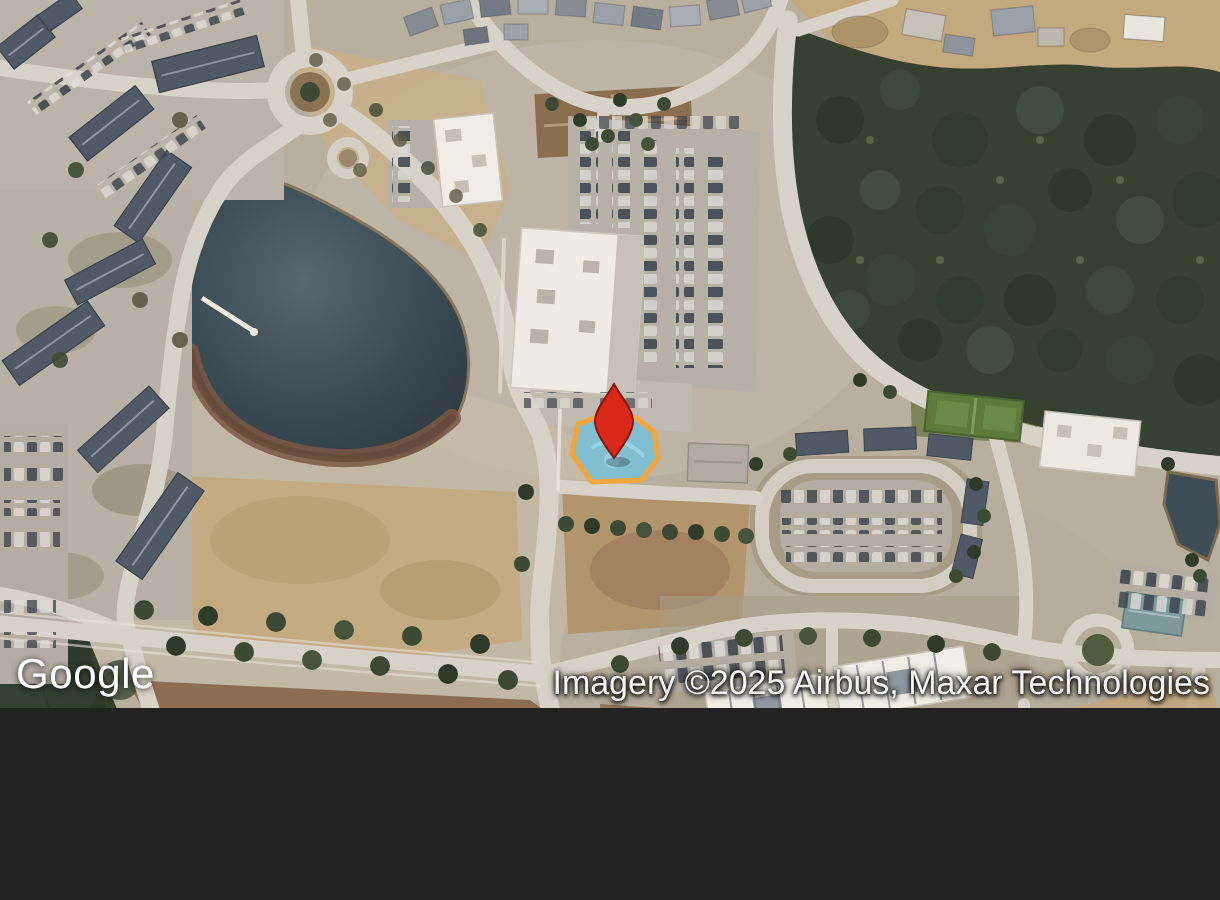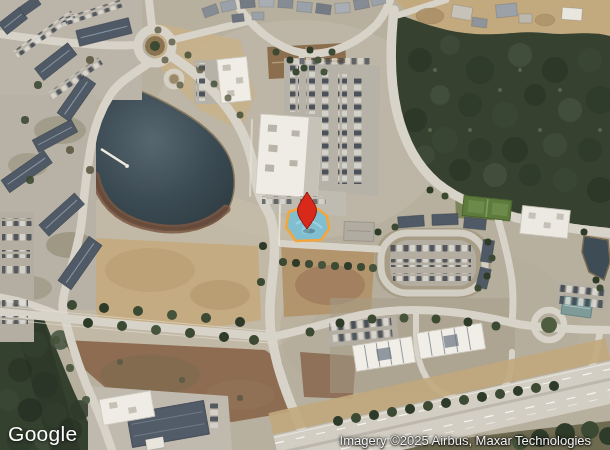--- a/index.html
+++ b/index.html
@@ -1,20 +1,20 @@
 <!DOCTYPE html>
 <html><head>
 <meta charset="utf-8">
 <style>
   html,body{margin:0;padding:0;background:#222;}
-  .stage{position:relative;width:610px;height:450px;overflow:hidden;font-family:"Liberation Sans",sans-serif;background:#b8b09e;}
+  .stage{position:relative;width:610px;height:354px;overflow:hidden;font-family:"Liberation Sans",sans-serif;background:#b8b09e;}
   .stage svg{position:absolute;left:0;top:0;display:block;}
   .logo{position:absolute;left:8px;bottom:4px;color:#fff;font-size:21px;font-weight:500;letter-spacing:.3px;
         text-shadow:0 1px 3px rgba(0,0,0,.55),0 0 2px rgba(0,0,0,.35);cursor:pointer;user-select:none;}
-  .attribution{position:absolute;right:19px;bottom:2px;color:#f3f3f3;font-size:13px;
+  .attribution{position:absolute;right:5px;bottom:2px;color:#f3f3f3;font-size:17px;
         text-shadow:0 0 2px rgba(0,0,0,.95),0 0 4px rgba(0,0,0,.7),0 1px 2px rgba(0,0,0,.9);user-select:none;}
   .bld{stroke:rgba(40,45,55,.25);stroke-width:.6;}
   .t1{fill:#3c4a33}.t2{fill:#2f3b29}.t3{fill:#46543b}.t4{fill:#5c5a43}
 </style>
 </head>
 <body>
 
 <div class="stage">
 <svg width="610" height="450" viewBox="0 0 610 450">
   <defs>

